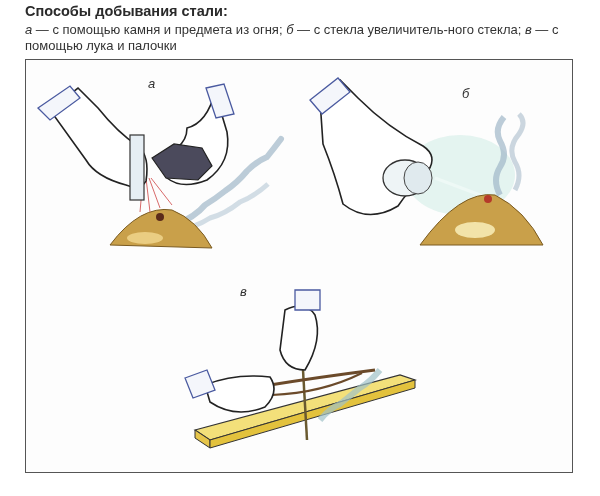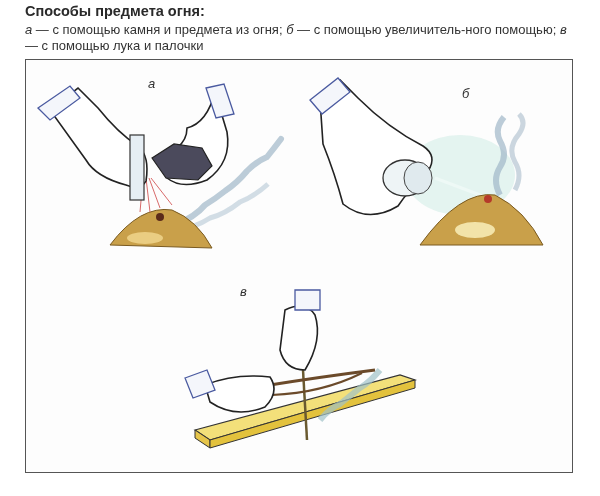--- a/index.html
+++ b/index.html
@@ -7,23 +7,23 @@
   .title { position:absolute; left:25px; top:3px; font-weight:bold; font-size:14.5px; color:#2a2a2a; }
   .caption { position:absolute; left:25px; top:22px; width:555px; font-size:13px; line-height:16px; color:#333; }
   .caption i { font-style:italic; }
   .frame { position:absolute; left:25px; top:59px; width:548px; height:414px; border:1.5px solid #555; box-sizing:border-box; background:#fdfdfd; }
   .label { position:absolute; font-style:italic; font-size:13px; color:#333; }
   svg { position:absolute; left:0; top:0; }
 </style>
 </head>
 <body>
 
-<div class="title">Способы предмета огня:</div>
+<div class="title">Способы добывания стали:</div>
 <div class="caption">
-  <i>а</i><span> — с помощью камня и предмета из огня; </span><i>б</i><span> — с помощью увеличитель-ного помощью; </span><i>в</i><span> — с помощью лука и палочки</span>
+  <i>а</i><span> — с помощью камня и предмета из огня; </span><i>б</i><span> — с стекла увеличитель-ного стекла; </span><i>в</i><span> — с помощью лука и палочки</span>
 </div>
 
 <div class="frame"></div>
 
 <svg width="600" height="496" viewBox="0 0 600 496">
 
   <g>
 
     <path d="M175 225 q20 -8 30 -20 q10 -6 20 -14 q12 -8 22 -20 q10 -10 20 -14 q8 -10 14 -18" fill="none" stroke="#9fb7c8" stroke-width="6" stroke-linecap="round" opacity="0.7"></path>
     <path d="M170 232 q25 -4 40 -14 q15 -4 30 -16 q15 -6 28 -18" fill="none" stroke="#b5c8d6" stroke-width="5" opacity="0.6"></path>

